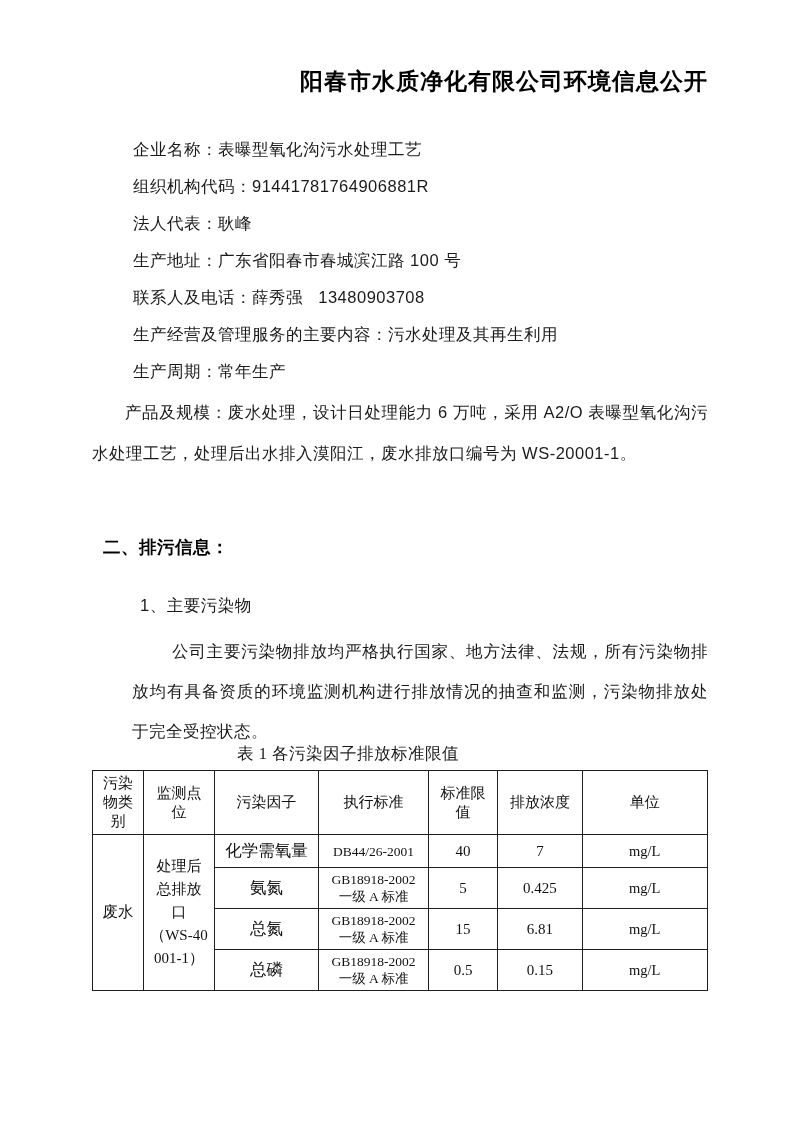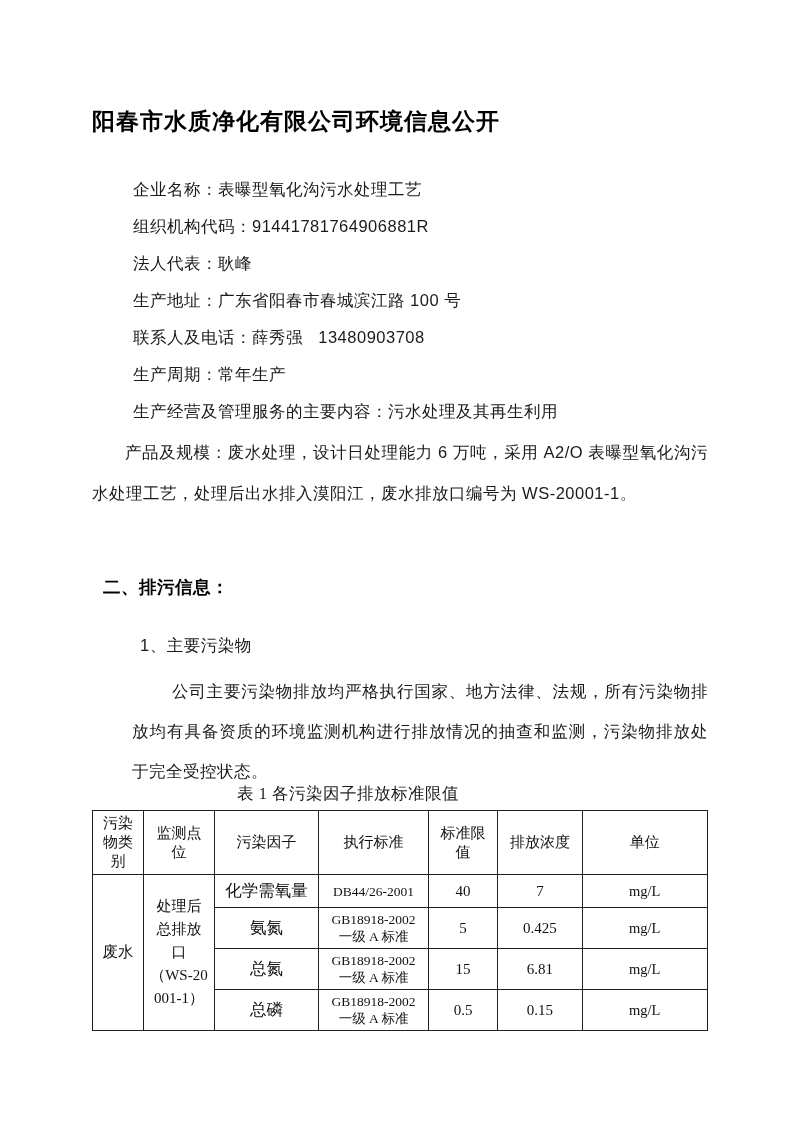--- a/index.html
+++ b/index.html
@@ -4,22 +4,22 @@
 <style>
   html,body { margin:0; padding:0; background:#ffffff; }
   .page {
     width:800px; height:1131px; box-sizing:border-box;
     background:#ffffff; color:#1a1a1a;
     padding:0 92px;
     font-family:"Liberation Sans","DejaVu Sans",sans-serif;
     overflow:hidden; position:relative;
   }
   .doc-title {
-    margin:0; padding-top:102px;
-    text-align:left; font-size:23px; font-weight:bold;
+    margin:0; padding-top:62px;
+    text-align:right; font-size:23px; font-weight:bold;
     letter-spacing:1px; line-height:38px; color:#000;
   }
   .sec-heading {
     margin:60px 0 0 11px; font-size:17.5px; font-weight:bold;
     line-height:26px; letter-spacing:0.5px; color:#000;
   }
   .sec-heading.second { margin-top:60px; }
   .info-lines { margin-top:31px; }
   .info-line {
     font-size:16.5px; line-height:37px; padding-left:41px;
@@ -67,22 +67,22 @@
 
   <h1 class="doc-title">阳春市水质净化有限公司环境信息公开</h1>
 
 
   <div class="info-lines">
     <div class="info-line">企业名称：表曝型氧化沟污水处理工艺</div>
     <div class="info-line">组织机构代码：91441781764906881R</div>
     <div class="info-line">法人代表：耿峰</div>
     <div class="info-line">生产地址：广东省阳春市春城滨江路 100 号</div>
     <div class="info-line">联系人及电话：薛秀强   13480903708</div>
+    <div class="info-line">生产经营及管理服务的主要内容：污水处理及其再生利用</div>
     <div class="info-line">生产周期：常年生产</div>
-    <div class="info-line">生产经营及管理服务的主要内容：污水处理及其再生利用</div>
   </div>
 
   <p class="para products">产品及规模：废水处理，设计日处理能力 6 万吨，采用 A2/O 表曝型氧化沟污水处理工艺，处理后出水排入漠阳江，废水排放口编号为 WS-20001-1。</p>
 
   <h2 class="sec-heading second">二、排污信息：</h2>
 
   <div class="sub-item">1、主要污染物</div>
 
   <p class="para pollutants">公司主要污染物排放均严格执行国家、地方法律、法规，所有污染物排放均有具备资质的环境监测机构进行排放情况的抽查和监测，污染物排放处于完全受控状态。</p>
 
@@ -106,21 +106,21 @@
         <th>执行标准</th>
         <th>标准限值</th>
         <th>排放浓度</th>
         <th>单位</th>
       </tr>
       <tr class="data-row-1">
         <td class="cat" rowspan="4">废水</td>
         <td class="mon" rowspan="4">处理后
 总排放
 口
-（WS-20
+（WS-40
 001-1）</td>
         <td class="factor">化学需氧量</td>
         <td class="std">DB44/26-2001</td>
         <td class="num">40</td>
         <td class="num">7</td>
         <td class="unit">mg/L</td>
       </tr>
       <tr class="data-row-2">
         <td class="factor">氨氮</td>
         <td class="std">GB18918-2002

